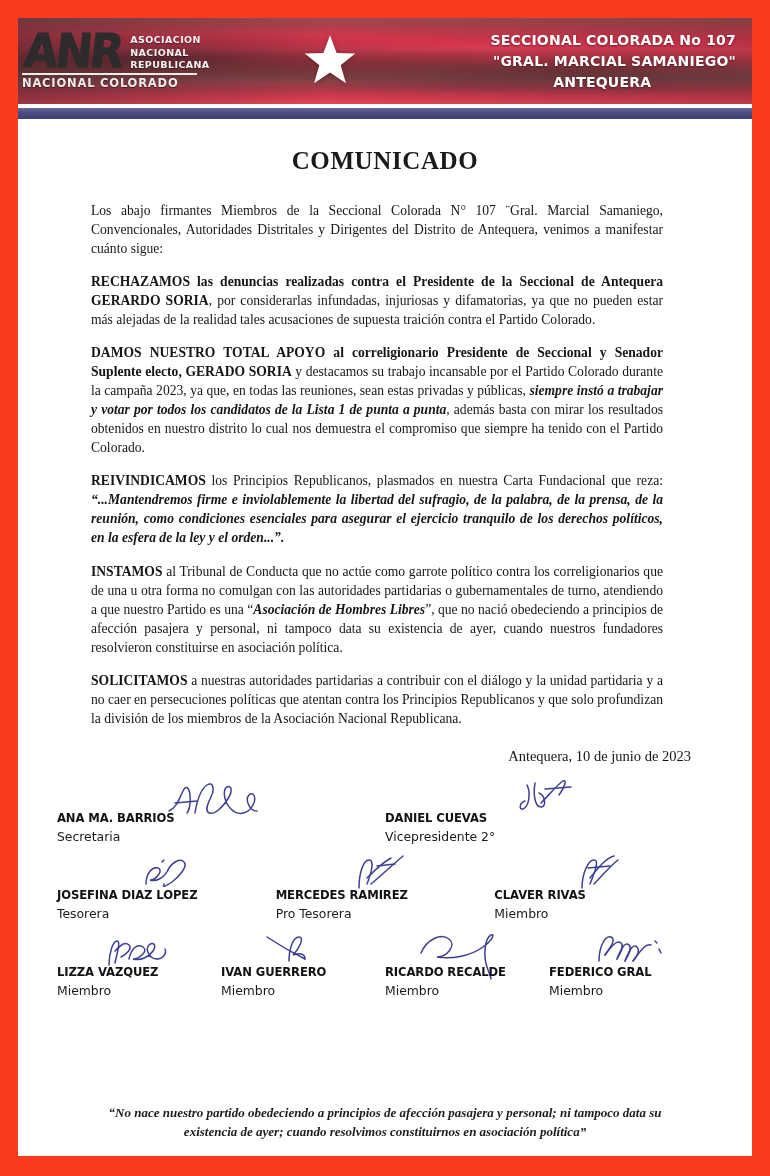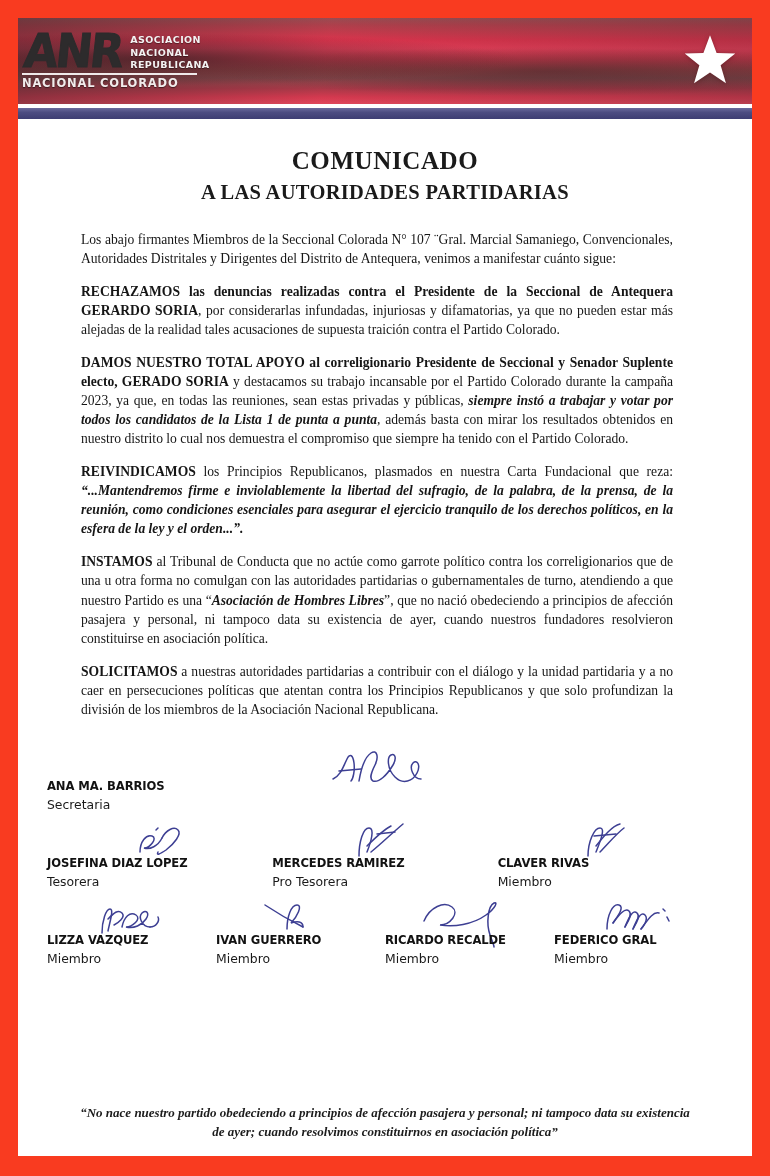--- a/index.html
+++ b/index.html
@@ -155,21 +155,21 @@
   }
   .divider {
     height: 11px;
     background: linear-gradient(180deg, #6a6a9c 0%, #4d4d82 40%, #3e3e73 100%);
   }
 
   
   .content {
     flex: 1 1 auto;
     position: relative;
-    padding: 0 5px;
+    padding: 0 15px;
     box-sizing: border-box;
     display: flex;
     flex-direction: column;
   }
 
   .title-1 {
     text-align: center;
     font-family: "Liberation Serif", serif;
     font-weight: 700;
     font-size: 25px;
@@ -298,32 +298,36 @@
           <div class="logo-rule"></div>
           <div class="partido">NACIONAL COLORADO</div>
         </div>
 
         <div class="star">
           <svg viewBox="0 0 100 100" aria-hidden="true">
             <polygon points="50,4 61.8,35.5 95.1,36.8 69,57.6 78.5,89.6 50,70.5 21.5,89.6 31,57.6 4.9,36.8 38.2,35.5" fill="#ffffff"></polygon>
           </svg>
         </div>
 
+        <div class="seccional">
+          <div>SECCIONAL COLORADA No 107</div>
+          <div>"GRAL. MARCIAL SAMANIEGO"</div>
+          <div class="line3">ANTEQUERA</div>
+        </div>
 
       </div>
     </div>
 
     <div class="divider-wrap">
       <div class="divider"></div>
     </div>
 
     <div class="content">
 
       <h1 class="title-1">COMUNICADO</h1>
-      <h2 class="title-2">A LAS AUTORIDADES PARTIDARIAS</h2>
 
       <div class="body-text">
 
         <p class="para first">Los abajo firmantes Miembros de la Seccional Colorada N° 107 ¨Gral. Marcial Samaniego, Convencionales, Autoridades Distritales y Dirigentes del Distrito de Antequera, venimos a manifestar cuánto sigue:</p>
 
         <p class="para">
           <b>RECHAZAMOS las denuncias realizadas contra el Presidente de la Seccional de Antequera GERARDO SORIA</b><span>, por considerarlas infundadas, injuriosas y difamatorias, ya que no pueden estar más alejadas de la realidad tales acusaciones de supuesta traición contra el Partido Colorado.</span>
         </p>
 
         <p class="para">
@@ -337,36 +341,51 @@
         <p class="para">
           <b>INSTAMOS</b><span> al Tribunal de Conducta que no actúe como garrote político contra los correligionarios que de una u otra forma no comulgan con las autoridades partidarias o gubernamentales de turno, atendiendo a que nuestro Partido es una “</span><span class="bi">Asociación de Hombres Libres</span><span>”, que no nació obedeciendo a principios de afección pasajera y personal, ni tampoco data su existencia de ayer, cuando nuestros fundadores resolvieron constituirse en asociación política.</span>
         </p>
 
         <p class="para">
           <b>SOLICITAMOS</b><span> a nuestras autoridades partidarias a contribuir con el diálogo y la unidad partidaria y a no caer en persecuciones políticas que atentan contra los Principios Republicanos y que solo profundizan la división de los miembros de la Asociación Nacional Republicana.</span>
         </p>
 
       </div>
 
+      <div class="date-line">Antequera, 10 de junio de 2023</div>
 
       <div class="signatures">
 
         <div class="sig-row">
           <div class="sig-cell">
             <div class="sig-scribble">
               <svg viewBox="0 0 120 46">
                   <g fill="none" stroke="#3d3f93" stroke-width="1.5" stroke-linecap="round">
                 <path d="M8 34 C16 30, 18 22, 22 14 C25 8, 28 10, 29 18 C30 26, 28 34, 26 36"></path>
                 <path d="M14 26 L36 24"></path>
                 <path d="M34 36 C36 24, 40 12, 46 8 C52 4, 54 12, 50 20 C46 28, 44 34, 48 36 C54 38, 62 30, 68 20 C72 13, 70 8, 66 10 C62 12, 62 24, 70 32 C78 40, 88 36, 92 28 C96 20, 92 14, 88 18 C84 22, 88 34, 96 34"></path>
               </g>
                 </svg>
             </div>
             <div class="sig-name">ANA MA. BARRIOS</div>
             <div class="sig-role">Secretaria</div>
+          </div>
+          <div class="sig-cell">
+            <div class="sig-scribble">
+              <svg viewBox="0 0 120 46">
+                  <g fill="none" stroke="#3d3f93" stroke-width="1.5" stroke-linecap="round">
+                <path d="M38 8 C42 16, 40 30, 34 32 C30 33, 30 26, 36 24"></path>
+                <path d="M46 6 C44 18, 46 30, 52 30 C58 30, 56 18, 50 16"></path>
+                <path d="M52 26 C60 18, 68 8, 74 4 C78 2, 76 10, 70 18"></path>
+                <path d="M56 12 L82 10"></path>
+              </g>
+                </svg>
+            </div>
+            <div class="sig-name">DANIEL CUEVAS</div>
+            <div class="sig-role">Vicepresidente 2°</div>
           </div>
         </div>
 
         <div class="sig-row">
           <div class="sig-cell">
             <div class="sig-scribble">
               <svg viewBox="0 0 120 46">
                   <g fill="none" stroke="#3d3f93" stroke-width="1.5" stroke-linecap="round">
                 <path d="M40 30 C40 20, 46 12, 52 14 C58 16, 50 26, 44 26 C50 28, 58 24, 62 16"></path>
                 <path d="M62 16 C66 8, 74 4, 78 8 C82 12, 74 22, 66 28 C60 32, 56 34, 58 30"></path>

